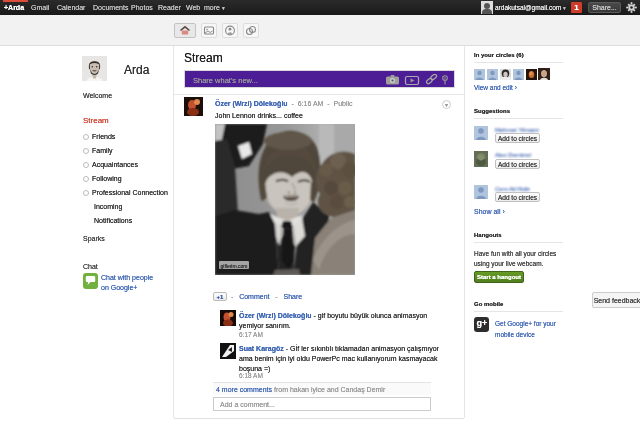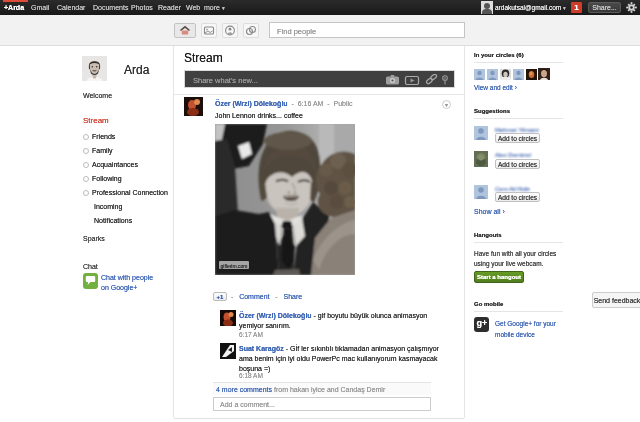--- a/index.html
+++ b/index.html
@@ -67,23 +67,20 @@
       <circle cx="7" cy="5.2" r="1.4" fill="#888"></circle>
       <path d="M4.6 9.7 C4.9 8 9.1 8 9.4 9.7" fill="#888"></path>
     </svg>
   </div>
   <div class="abs" style="left:243px;top:8px;width:16px;height:15px;background:#f7f7f7;border:1px solid #ddd;border-radius:2px;">
     <svg width="14" height="13" viewBox="0 0 14 13" style="position:absolute;left:0;top:0;">
       <circle cx="5.5" cy="7.5" r="3" fill="none" stroke="#888" stroke-width="1.1"></circle>
       <circle cx="8.5" cy="5.5" r="3" fill="none" stroke="#888" stroke-width="1.1"></circle>
     </svg>
   </div>
-  <div class="abs" style="left:269px;top:7px;width:196px;height:16px;background:#fff;border:1px solid #c5c5c5;">
-    <span style="position:absolute;left:7px;top:4px;font-size:7.5px;color:#999;">Find people</span>
-  </div>
 </div>
 
 <div class="abs" style="left:173px;top:46px;width:1px;height:372px;background:#e5e5e5;"></div>
 <div class="abs" style="left:464px;top:46px;width:1px;height:372px;background:#e5e5e5;"></div>
 
 <div id="sidebar">
   <svg class="abs" style="left:82px;top:56px;" width="25" height="25" viewBox="0 0 25 25">
     <rect width="25" height="25" fill="#e7e6e4"></rect>
     <path d="M4.5 25 C5.5 19.5 19.5 19.5 20.5 25 Z" fill="#f6f5f4"></path>
     <path d="M10.5 19 L14.5 19 L14 22.5 L11 22.5 Z" fill="#c4b8ad"></path>
@@ -115,21 +112,21 @@
   <div class="abs" style="left:83px;top:273px;width:15px;height:16px;background:#72b13f;border-radius:3px;">
     <svg width="15" height="15" viewBox="0 0 15 15" style="position:absolute;">
       <path d="M2.8 4.2 C2.8 3.5 3.4 2.9 4.1 2.9 L10.9 2.9 C11.6 2.9 12.2 3.5 12.2 4.2 L12.2 7.8 C12.2 8.5 11.6 9.1 10.9 9.1 L7.5 9.1 L4.6 12 L5.1 9.1 L4.1 9.1 C3.4 9.1 2.8 8.5 2.8 7.8 Z" fill="#fff"></path>
     </svg>
   </div>
   <div class="abs nw" style="left:101px;top:273px;font-size:7px;line-height:10px;color:#4068b5;">Chat with people<br>on Google+</div>
 </div>
 
 <div id="stream">
   <div class="abs" style="left:184px;top:51px;font-size:12px;color:#222;">Stream</div>
-  <div class="abs" style="left:184px;top:70px;width:271px;height:18px;background:#404040;border:1px solid #d9d9d9;">
+  <div class="abs" style="left:184px;top:70px;width:271px;height:18px;background:#4c1d95;border:1px solid #d9d9d9;">
     <span style="position:absolute;left:8px;top:5px;font-size:7.5px;color:#999;">Share what's new...</span>
     <svg width="64" height="12" viewBox="0 0 64 12" style="position:absolute;right:4px;top:3px;">
       <rect x="0" y="2.5" width="13" height="8" rx="1.5" fill="#9e9e9e"></rect>
       <rect x="4.5" y="1" width="4" height="2" rx="0.8" fill="#9e9e9e"></rect>
       <circle cx="6.5" cy="6.5" r="2.6" fill="#c9c9c9"></circle>
       <circle cx="6.5" cy="6.5" r="1.1" fill="#555"></circle>
       <rect x="19.5" y="2.5" width="13" height="8" rx="1.5" fill="none" stroke="#aaa" stroke-width="1.2"></rect>
       <path d="M24.5 4.5 L28.5 6.5 L24.5 8.5 Z" fill="#999"></path>
       <g stroke="#a5a5a5" stroke-width="1.3" fill="none">
         <rect x="40.2" y="5.2" width="6.4" height="3.6" rx="1.8" transform="rotate(-40 43.4 7)"></rect>

